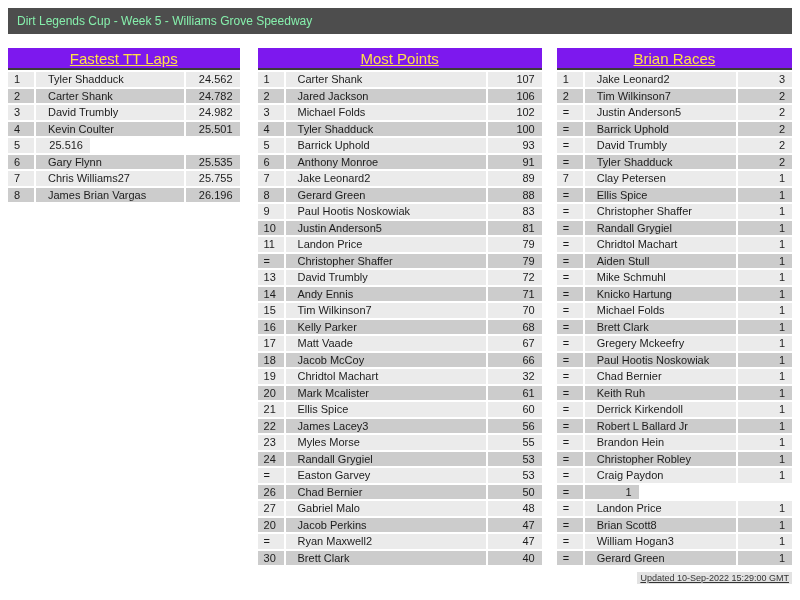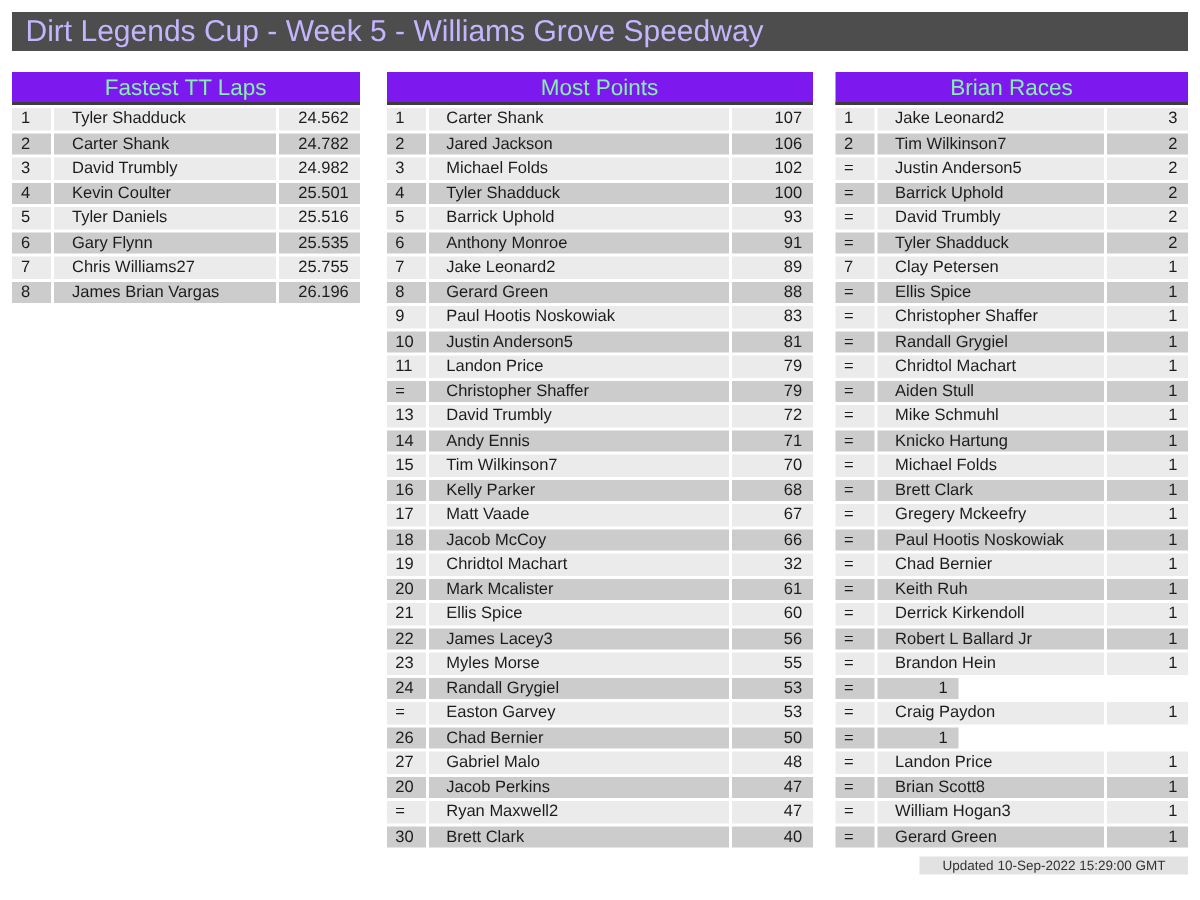--- a/index.html
+++ b/index.html
@@ -14,59 +14,61 @@
   *{box-sizing:border-box;}
   html,body{margin:0;padding:0;}
   body{
     width:800px;height:600px;background:#ffffff;
     font-family:"Liberation Sans", sans-serif;
     color:var(--row-text);
     padding:8px;overflow:hidden;
   }
   .titlebar{
     background:var(--titlebar-bg);
-    color:#c4b5fd;
+    color:#86efac;
     height:26px;line-height:26px;
-    font-size:20px;
+    font-size:12px;
     padding-left:9px;
     margin-bottom:14px;
   }
   .boards{
     display:flex;align-items:flex-start;
   }
   .board{background:#ffffff;}
   .board-tt{width:246px;margin-right:18px;}
   .board-points{width:302px;margin-right:15px;}
   .board-races{width:250px;}
   .board-header{
     background:var(--accent-purple);
-    color:#86efac;
+    color:#fde047;
     text-align:center;
     font-size:15px;
     height:22px;line-height:22px;
     border-bottom:2px solid var(--header-border);
     margin-bottom:2px;
+    text-decoration:underline;
   }
   .rows{display:flex;flex-direction:column;gap:2px;}
   .row{display:flex;gap:2px;height:14.5px;line-height:14.5px;font-size:11px;}
   .row.light > div{background:var(--row-light);}
   .row.dark  > div{background:var(--row-dark);}
   .rank{width:26px;padding-left:6px;}
   .name{flex:1;padding-left:12px;overflow:hidden;white-space:nowrap;}
   .val{width:54px;text-align:right;padding-right:7px;}
   .footer{
     text-align:right;
     margin-top:2px;
   }
   .footer span{
     background:var(--footer-bg);
     color:#333333;
     font-size:9px;
-    padding:1px 15px;
+    padding:1px 3px;
     display:inline-block;
+    text-decoration:underline;
   }
 </style>
 </head>
 <body>
 
 <div class="titlebar">Dirt Legends Cup - Week 5 - Williams Grove Speedway</div>
 
 <div class="boards">
 
   <div class="board board-tt">
@@ -87,21 +89,20 @@
           <div class="name">David Trumbly</div>
           <div class="val">24.982</div>
         </div>
         <div class="row dark">
           <div class="rank">4</div>
           <div class="name">Kevin Coulter</div>
           <div class="val">25.501</div>
         </div>
         <div class="row light">
           <div class="rank">5</div>
-          <div class="name">Tyler Daniels</div>
           <div class="val">25.516</div>
         </div>
         <div class="row dark">
           <div class="rank">6</div>
           <div class="name">Gary Flynn</div>
           <div class="val">25.535</div>
         </div>
         <div class="row light">
           <div class="rank">7</div>
           <div class="name">Chris Williams27</div>
@@ -384,20 +385,21 @@
           <div class="name">Robert L Ballard Jr</div>
           <div class="val">1</div>
         </div>
         <div class="row light">
           <div class="rank">=</div>
           <div class="name">Brandon Hein</div>
           <div class="val">1</div>
         </div>
         <div class="row dark">
           <div class="rank">=</div>
+          <div class="name">Christopher Robley</div>
           <div class="val">1</div>
         </div>
         <div class="row light">
           <div class="rank">=</div>
           <div class="name">Craig Paydon</div>
           <div class="val">1</div>
         </div>
         <div class="row dark">
           <div class="rank">=</div>
           <div class="val">1</div>

